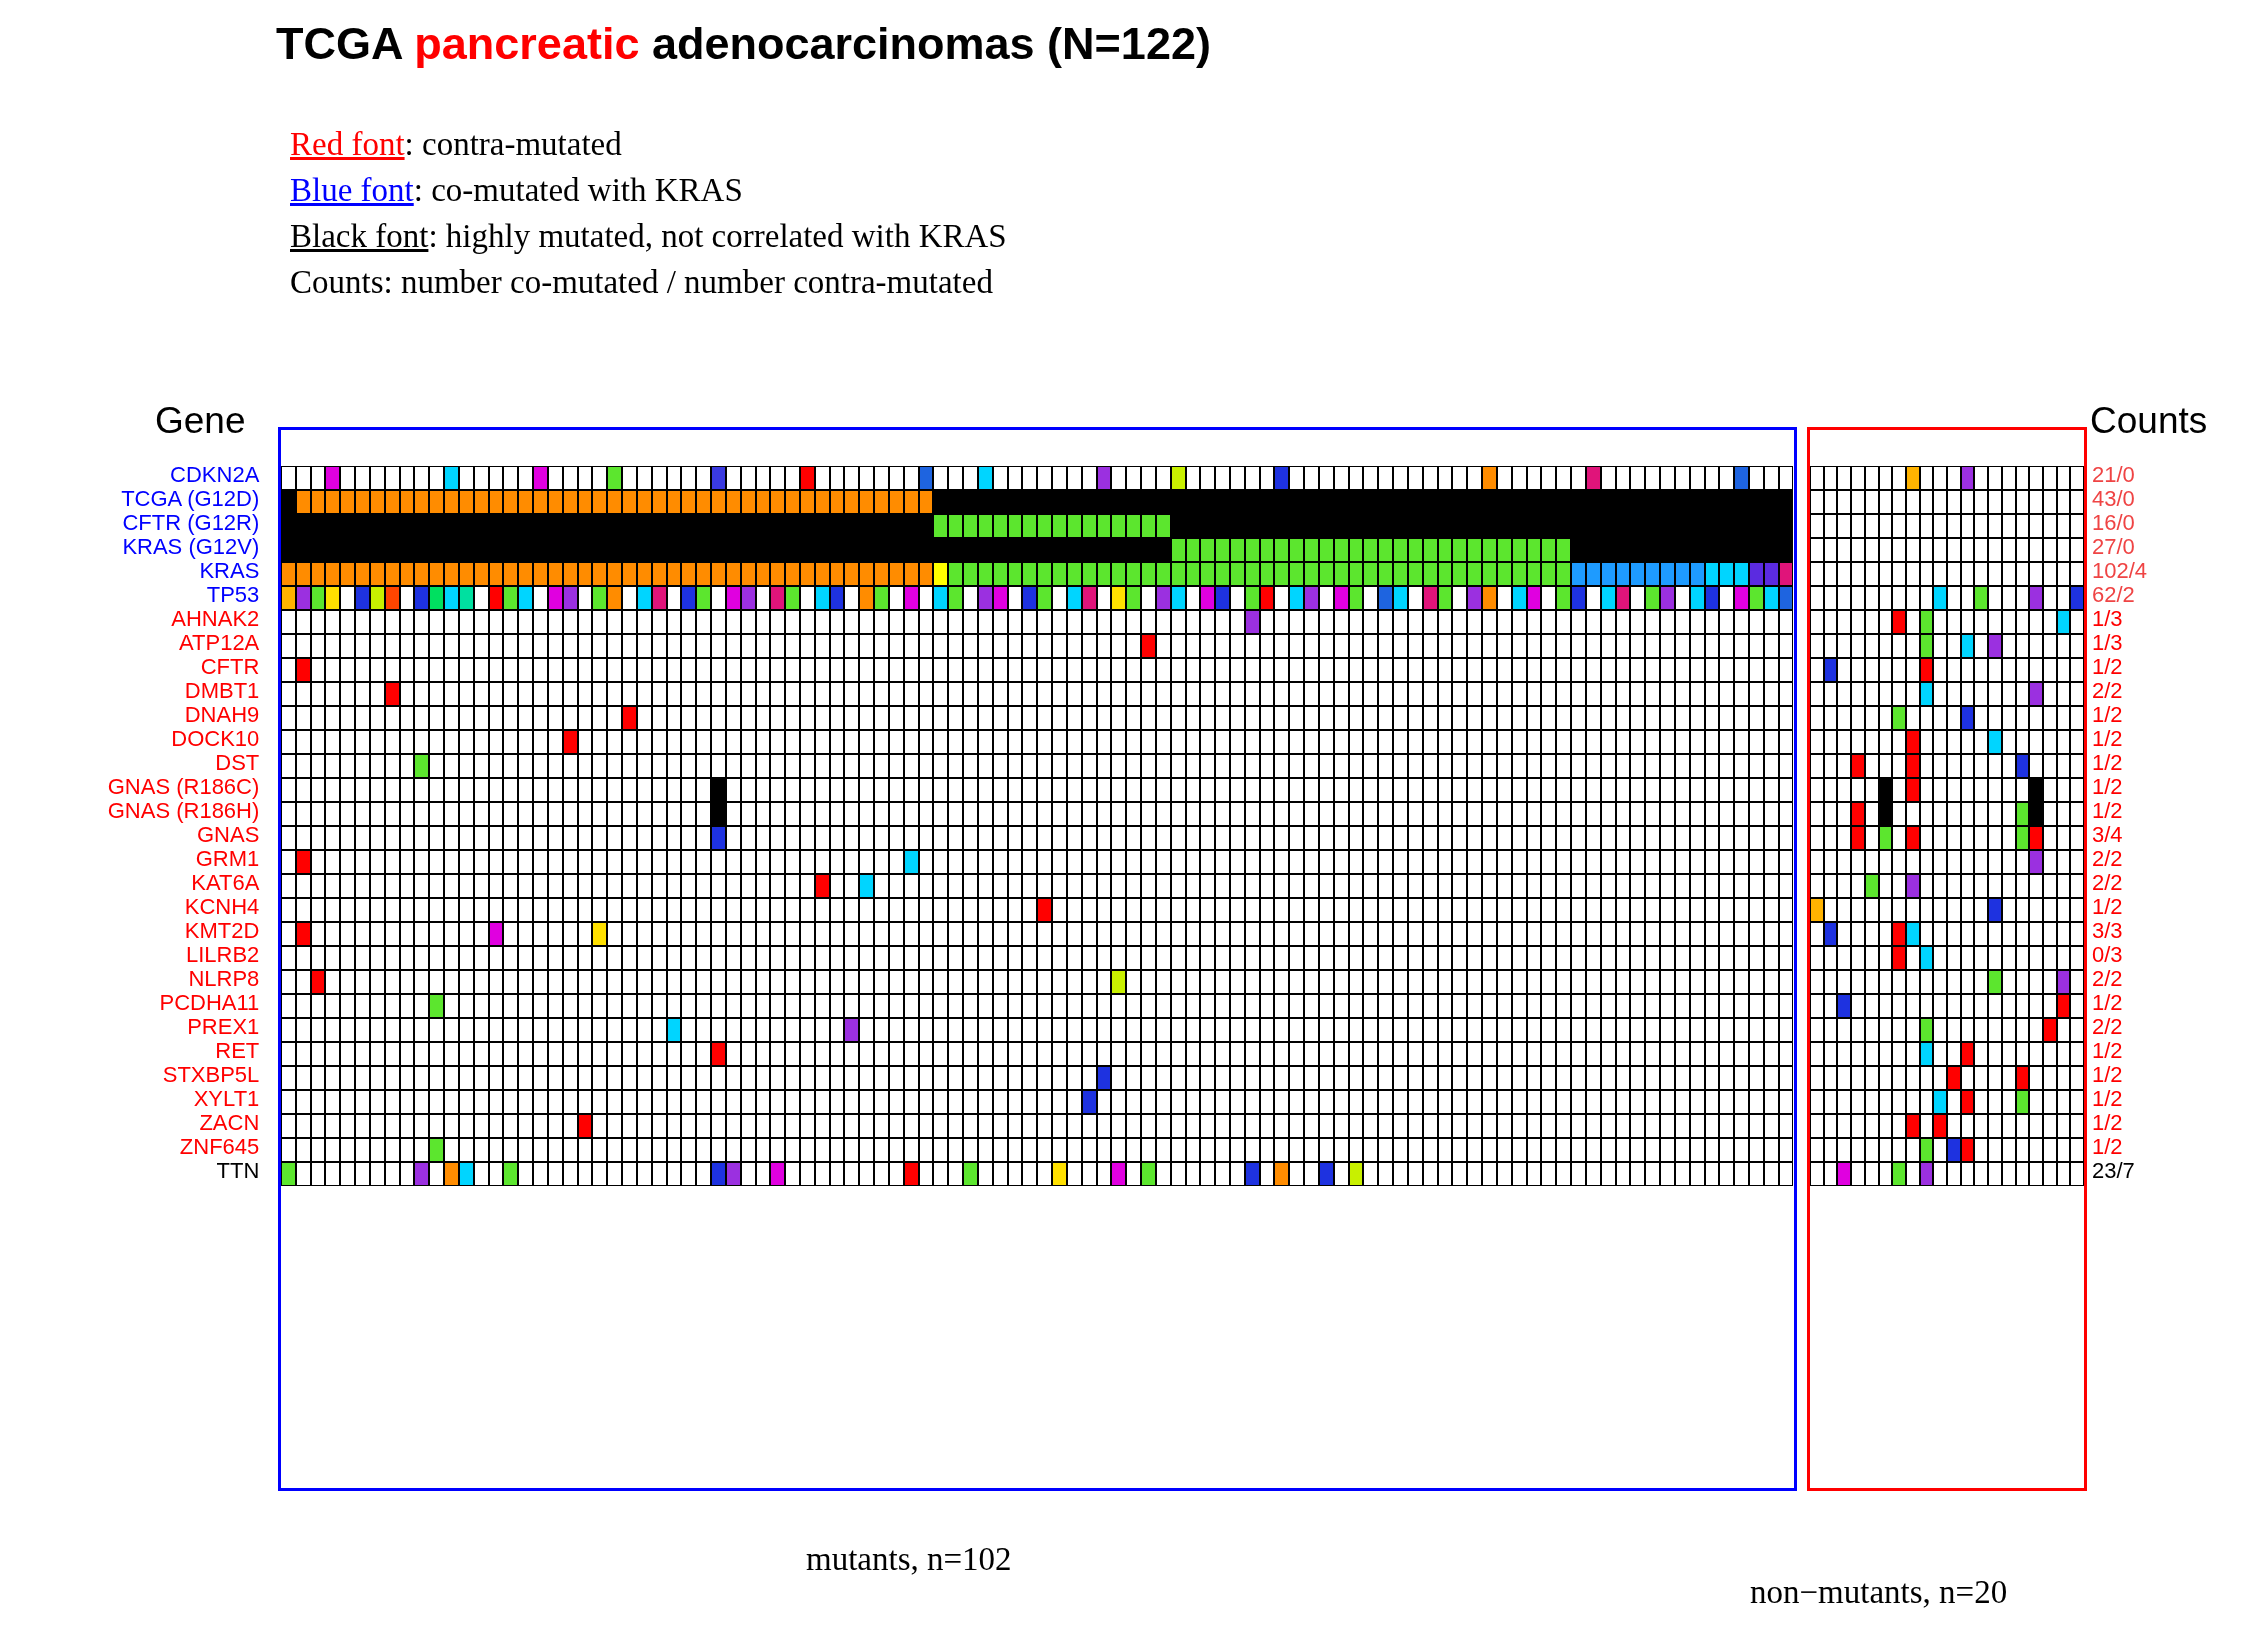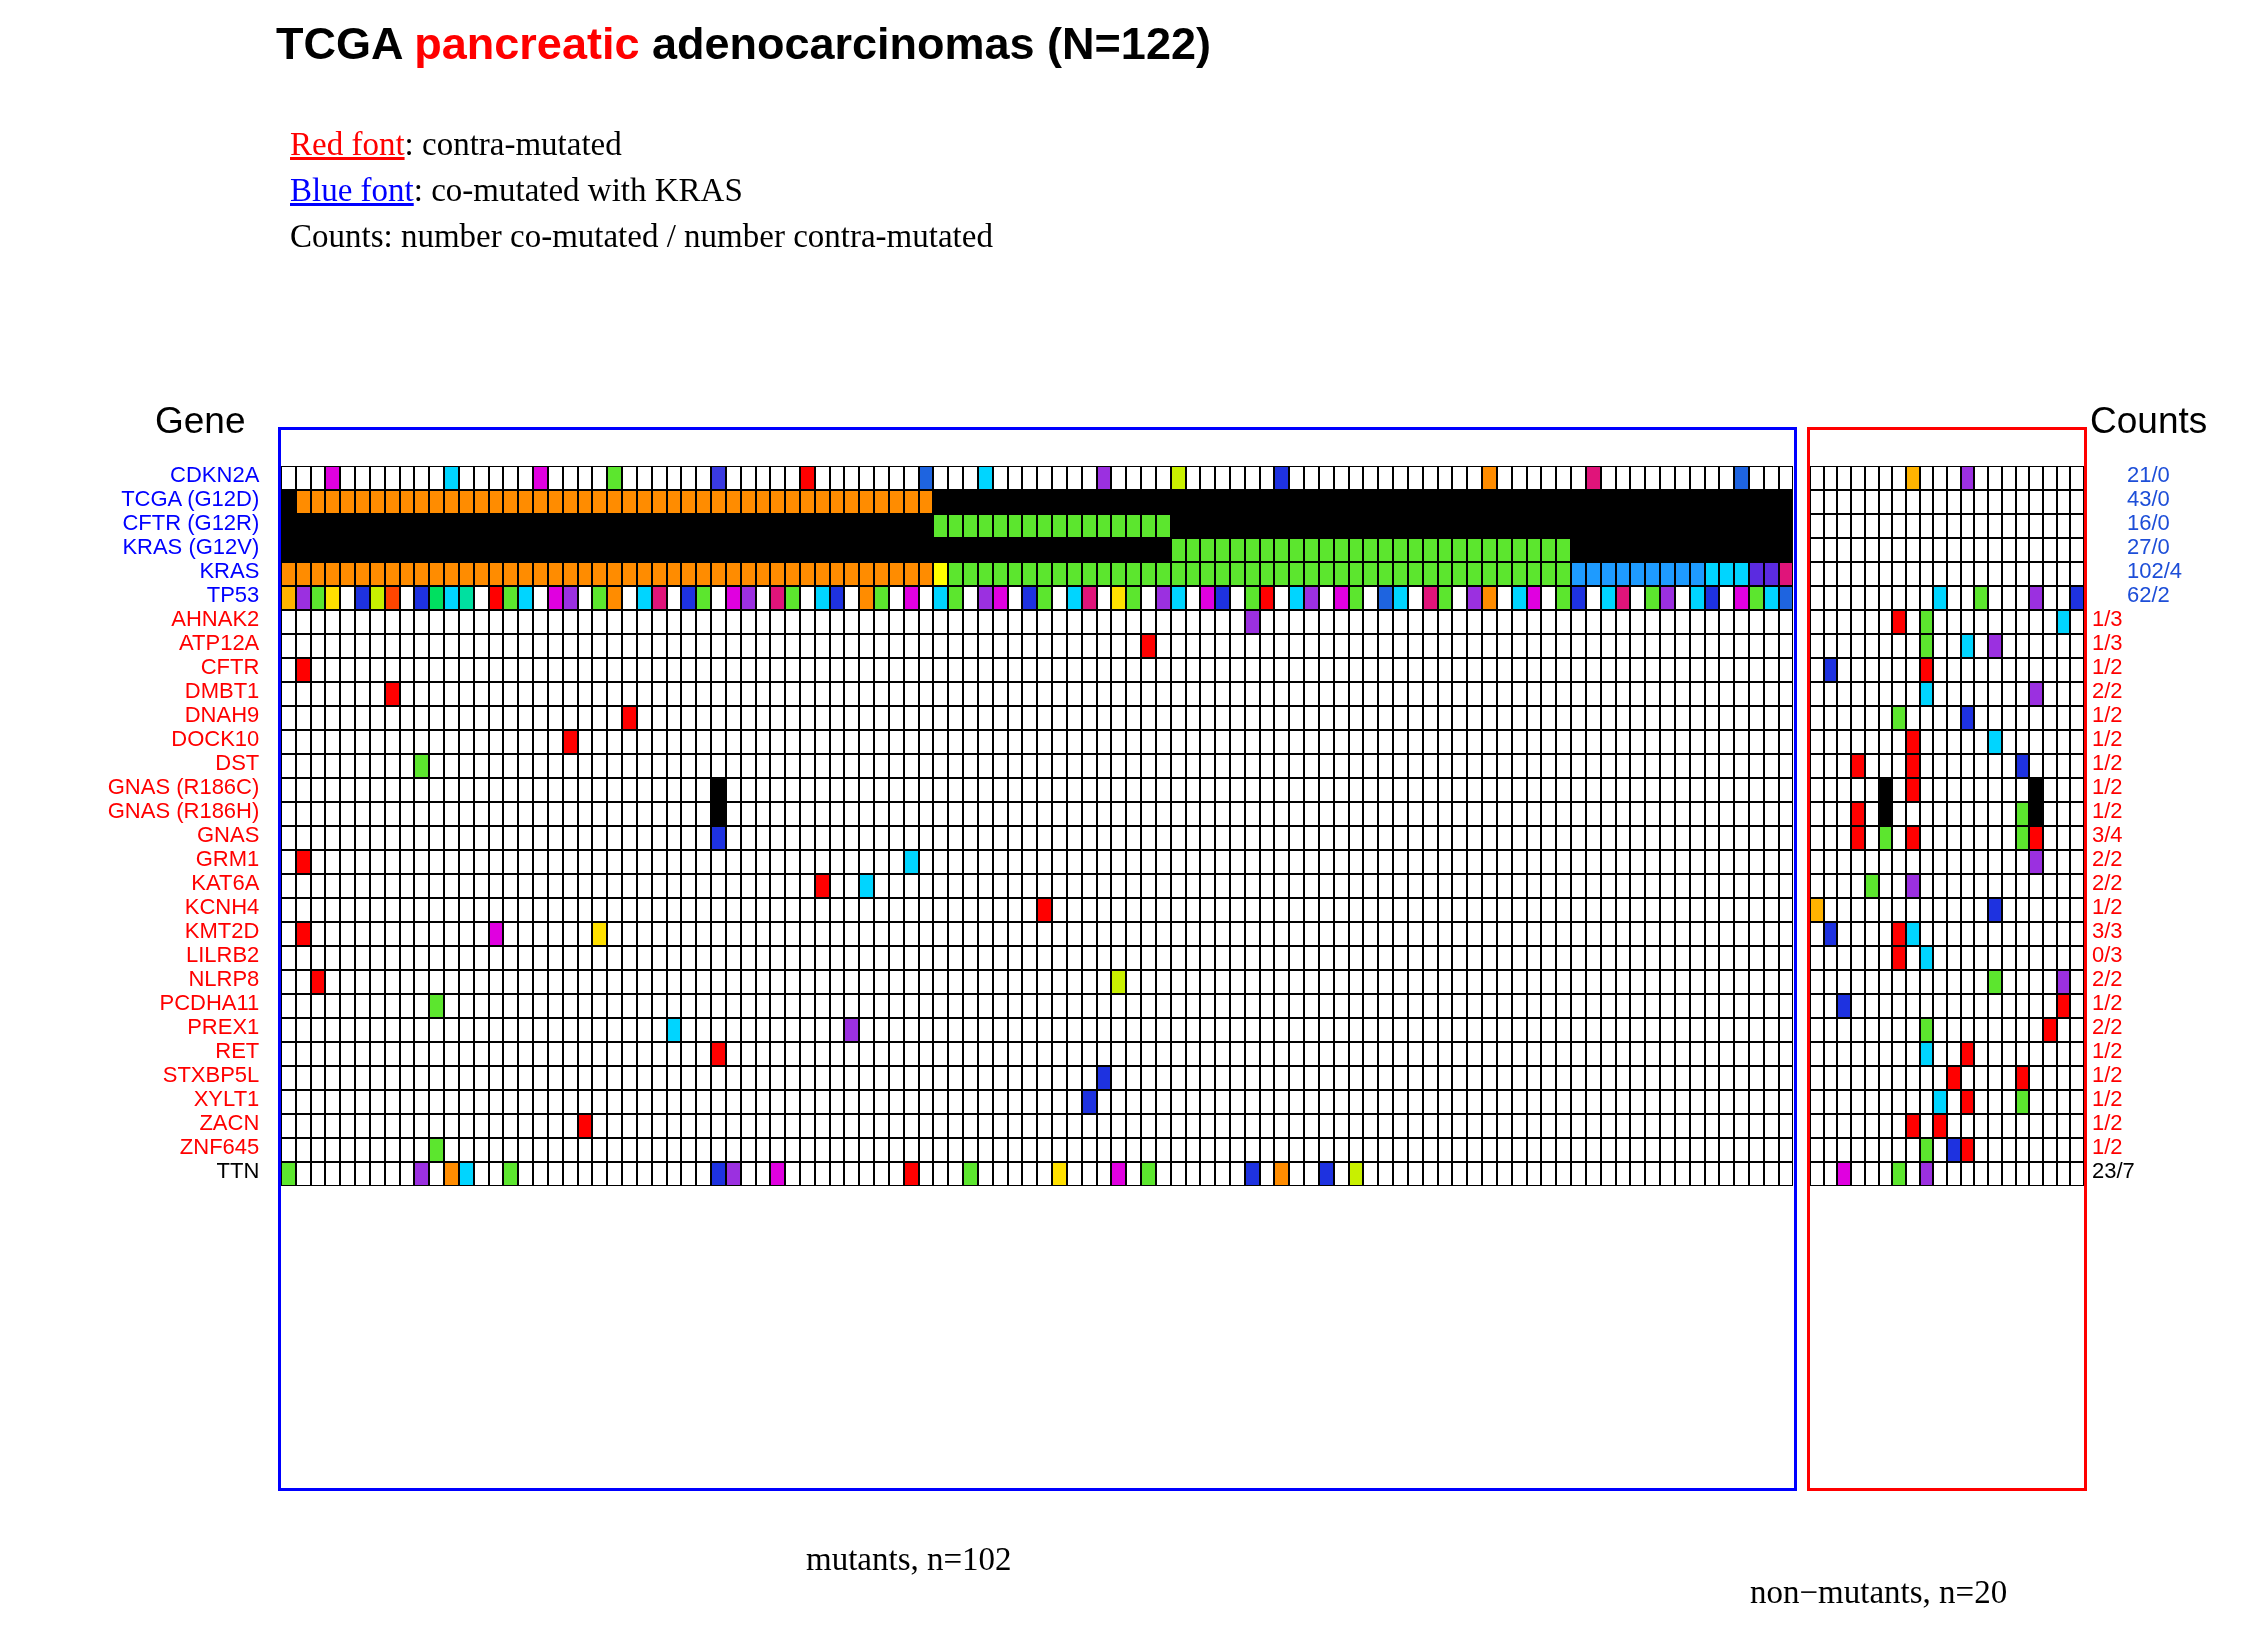--- a/index.html
+++ b/index.html
@@ -40,21 +40,21 @@
     height:24px;line-height:24px;text-align:right;
     font-size:22px;white-space:nowrap;padding-right:6.7px;
   }
   .rlab.blue{color:#0000FF;}
   .rlab.red{color:#FF0000;}
   .rlab.black{color:#000000;}
 
   
   #counts{position:absolute;left:2092px;top:463px;width:159px;}
   .cval{height:24px;line-height:24px;text-align:left;font-size:22px;white-space:nowrap;}
-  .cval.blue{color:#1d4ed8;margin-left:35px;}
+  .cval.blue{color:#ef4444;}
   .cval.red{color:#FF0000;}
   .cval.black{color:#000000;}
 
   
   .panel{position:absolute;box-sizing:border-box;}
   #panel-mut{
     left:278px;top:427px;width:1519px;height:1064px;
     border:3.3px solid #0000FF;
   }
   #panel-non{
@@ -91,20 +91,23 @@
 </div>
 
 <div id="legend">
   <div class="lrow">
     <span class="u red">Red font</span><span>: contra-mutated</span>
   </div>
   <div class="lrow">
     <span class="u blue">Blue font</span><span>: co-mutated with KRAS</span>
   </div>
   <div class="lrow">
+    <span class="u">Black font</span><span>: highly mutated, not correlated with KRAS</span>
+  </div>
+  <div class="lrow">
     <span>Counts: number co-mutated / number contra-mutated</span>
   </div>
 </div>
 
 <div id="gene-header">Gene</div>
 <div id="counts-header">Counts</div>
 
 <div id="row-labels">
     <div class="rlab blue">CDKN2A</div>
     <div class="rlab blue">TCGA (G12D)</div>

